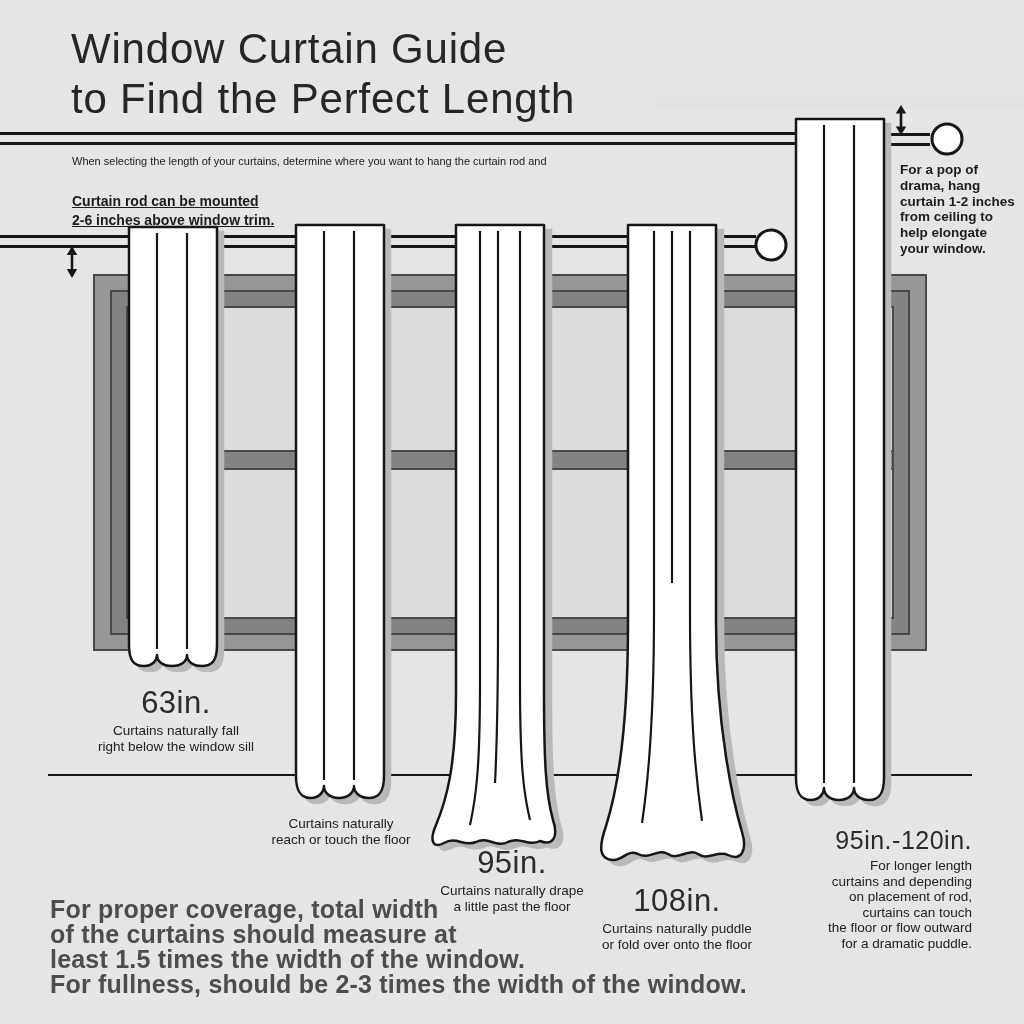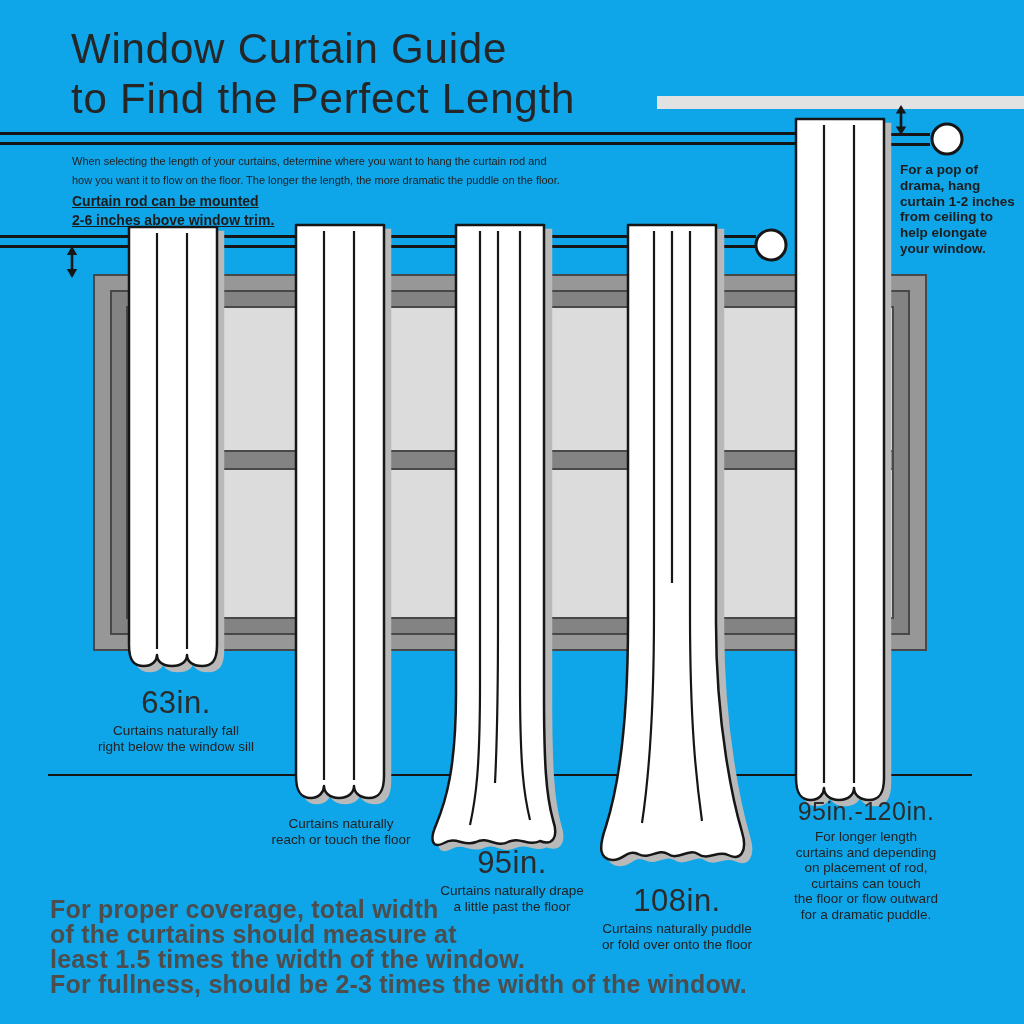--- a/index.html
+++ b/index.html
@@ -1,17 +1,17 @@
 <!DOCTYPE html>
 <html><head>
 <meta charset="utf-8">
 <style>
   html,body{margin:0;padding:0;background:#fff;}
   #stage{
-    position:relative;width:1024px;height:1024px;background:#0ea5e9;overflow:hidden;
+    position:relative;width:1024px;height:1024px;background:#e5e5e5;overflow:hidden;
     font-family:"Liberation Sans","DejaVu Sans",sans-serif;color:#1c1c1c;
   }
   .abs{position:absolute;}
   
   .title{left:71px;top:24px;font-size:42px;line-height:50px;letter-spacing:.8px;color:#262626;font-weight:400;}
   
   .intro{left:72px;top:152px;font-size:11px;line-height:19px;color:#222;}
   .rodnote{left:72px;top:192px;font-size:14px;line-height:19px;font-weight:700;color:#1c1c1c;text-decoration:underline;}
   .ceilnote{left:900px;top:162px;width:128px;font-size:13.5px;line-height:15.8px;font-weight:700;color:#1c1c1c;}
   
@@ -39,21 +39,20 @@
 
   <div class="abs title">
     <div>Window Curtain Guide</div>
     <div>to Find the Perfect Length</div>
   </div>
 
   <div class="abs ceiling"></div>
 
   <div class="abs intro">
     <div>When selecting the length of your curtains, determine where you want to hang the curtain rod and</div>
-    <div>how you want it to flow on the floor. The longer the length, the more dramatic the puddle on the floor.</div>
   </div>
 
   <div class="abs rodnote">
     <div>Curtain rod can be mounted</div>
     <div>2-6 inches above window trim.</div>
   </div>
 
   <div class="abs rod" style="left:0;top:132px;width:800px;"></div>
   <div class="abs rod" style="left:888px;top:133px;width:42px;"></div>
   <svg class="abs" style="left:928px;top:120px;" width="38" height="38" viewBox="0 0 38 38">
@@ -147,21 +146,21 @@
   </div>
 
   <div class="abs clabel" style="left:572px;top:884px;width:210px;">
     <div class="len">108in.</div>
     <div class="desc">
       <div>Curtains naturally puddle</div>
       <div>or fold over onto the floor</div>
     </div>
   </div>
 
-  <div class="abs clabel" style="left:760px;top:798px;width:212px;">
+  <div class="abs clabel" style="left:760px;top:827px;width:212px;text-align:right;">
     <div class="len len-sm">95in.-120in.</div>
     <div class="desc desc-tight">
       <div>For longer length</div>
       <div>curtains and depending</div>
       <div>on placement of rod,</div>
       <div>curtains can touch</div>
       <div>the floor or flow outward</div>
       <div>for a dramatic puddle.</div>
     </div>
   </div>

